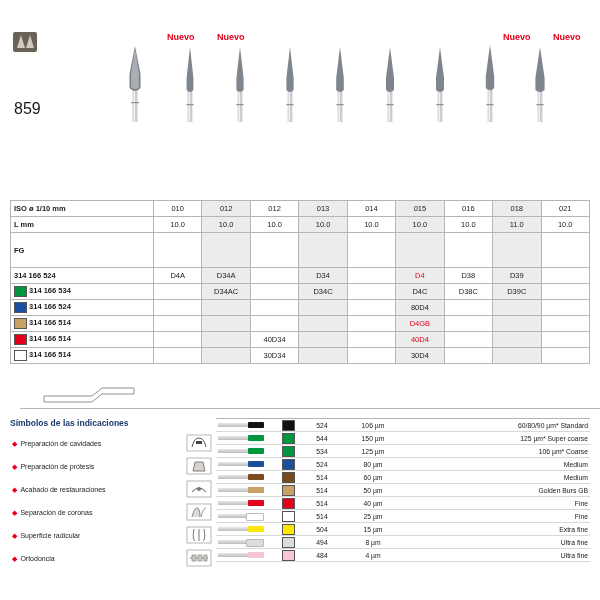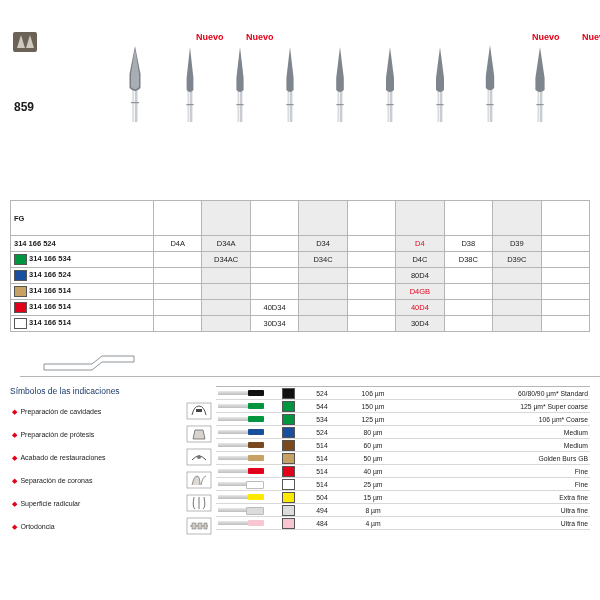--- a/index.html
+++ b/index.html
@@ -11,25 +11,25 @@
     color:#1a1a1a;
     position:relative;
     overflow:hidden;
   }
   .page{position:relative;width:600px;height:600px;}
 
   
   .topblock{position:relative;height:200px;}
 
   .new-labels{position:absolute;top:32px;left:0;width:600px;height:14px;}
-  .new-label{position:absolute;color:#e2001a;font-weight:bold;font-size:9px;margin-left:29px;}
+  .new-label{position:absolute;color:#e2001a;font-weight:bold;font-size:9px;}
 
   .burs{position:absolute;top:44px;left:0;width:600px;height:78px;}
 
-  .leftlabel{position:absolute;left:14px;top:100px;font-weight:bold;font-size:12px;}
+  .leftlabel{position:absolute;left:14px;top:100px;font-weight:normal;font-size:16px;}
   .toolicon{position:absolute;left:12px;top:30px;width:26px;height:24px;}
 
   
   table.main{border-collapse:collapse;width:580px;margin-left:10px;table-layout:fixed;}
   table.main td{border:1px solid #b5b5b5;height:15px;font-size:7.5px;padding:0 3px;}
   .rowlabel{text-align:left;font-weight:bold;width:136px;}
   .cellc{text-align:center;}
   .shade{background:#ececec;}
   .red{color:#e2001a;}
 
@@ -37,21 +37,21 @@
 
   .rojo{color:#e2001a;font-weight:bold;font-size:7.5px;}
 
   
   .sketchrow{position:relative;height:48px;margin-left:10px;}
 
   
   .bottom{display:flex;margin:6px 0 0 10px;width:580px;}
   .col-left{width:206px;}
   .col-right{width:374px;}
-  h3{font-size:8.5px;margin:0 16px 4px 0;font-weight:normal;color:#1a3a6b;}
+  h3{font-size:8.5px;margin:0 16px 4px 0;font-weight:bold;color:#1a3a6b;}
   .sym-table{border-collapse:collapse;width:100%;}
   .sym-table td{font-size:7px;padding:2px 2px;vertical-align:middle;}
   .sym-icon{width:30px;text-align:center;}
   .bullet{color:#e2001a;font-size:7px;margin-right:3px;}
 
   table.gran{border-collapse:collapse;width:100%;table-layout:fixed;}
   table.gran td{font-size:6.8px;height:12px;padding:0 2px;border-bottom:1px solid #d8d8d8;}
   .gran-bur{width:56px;}
   .gran-sw{width:20px;text-align:center;}
   .gran-code{width:40px;text-align:center;}
@@ -142,20 +142,44 @@
         <rect x="5.6" y="44" width="4.8" height="34" fill="#c9ccd0"></rect>
           <rect x="6.6" y="44" width="1.3" height="34" fill="#f4f5f6"></rect>
         <rect x="4.4" y="60" width="7.2" height="1.2" fill="#8d9399"></rect>
         <path d="M8 3 L12.6 34 L12.6 46 Q8 50 3.4 46 L3.4 34 Z" fill="#7f858c"></path>
       </svg>
     </div>
   </div>
 
   <table class="main">
     <tbody>
+        <tr>
+      <td class="rowlabel">ISO ø 1/10 mm</td>
+      <td class="cellc">010</td>
+      <td class="cellc shade">012</td>
+      <td class="cellc">012</td>
+      <td class="cellc shade">013</td>
+      <td class="cellc">014</td>
+      <td class="cellc shade">015</td>
+      <td class="cellc">016</td>
+      <td class="cellc shade">018</td>
+      <td class="cellc">021</td>
+    </tr>
+    <tr>
+      <td class="rowlabel">L mm</td>
+      <td class="cellc">10.0</td>
+      <td class="cellc shade">10.0</td>
+      <td class="cellc">10.0</td>
+      <td class="cellc shade">10.0</td>
+      <td class="cellc">10.0</td>
+      <td class="cellc shade">10.0</td>
+      <td class="cellc">10.0</td>
+      <td class="cellc shade">11.0</td>
+      <td class="cellc">10.0</td>
+    </tr>
     <tr>
       <td class="rowlabel" style="height:34px">FG</td>
       <td class="cellc"></td>
       <td class="cellc shade"></td>
       <td class="cellc"></td>
       <td class="cellc shade"></td>
       <td class="cellc"></td>
       <td class="cellc shade"></td>
       <td class="cellc"></td>
       <td class="cellc shade"></td>

